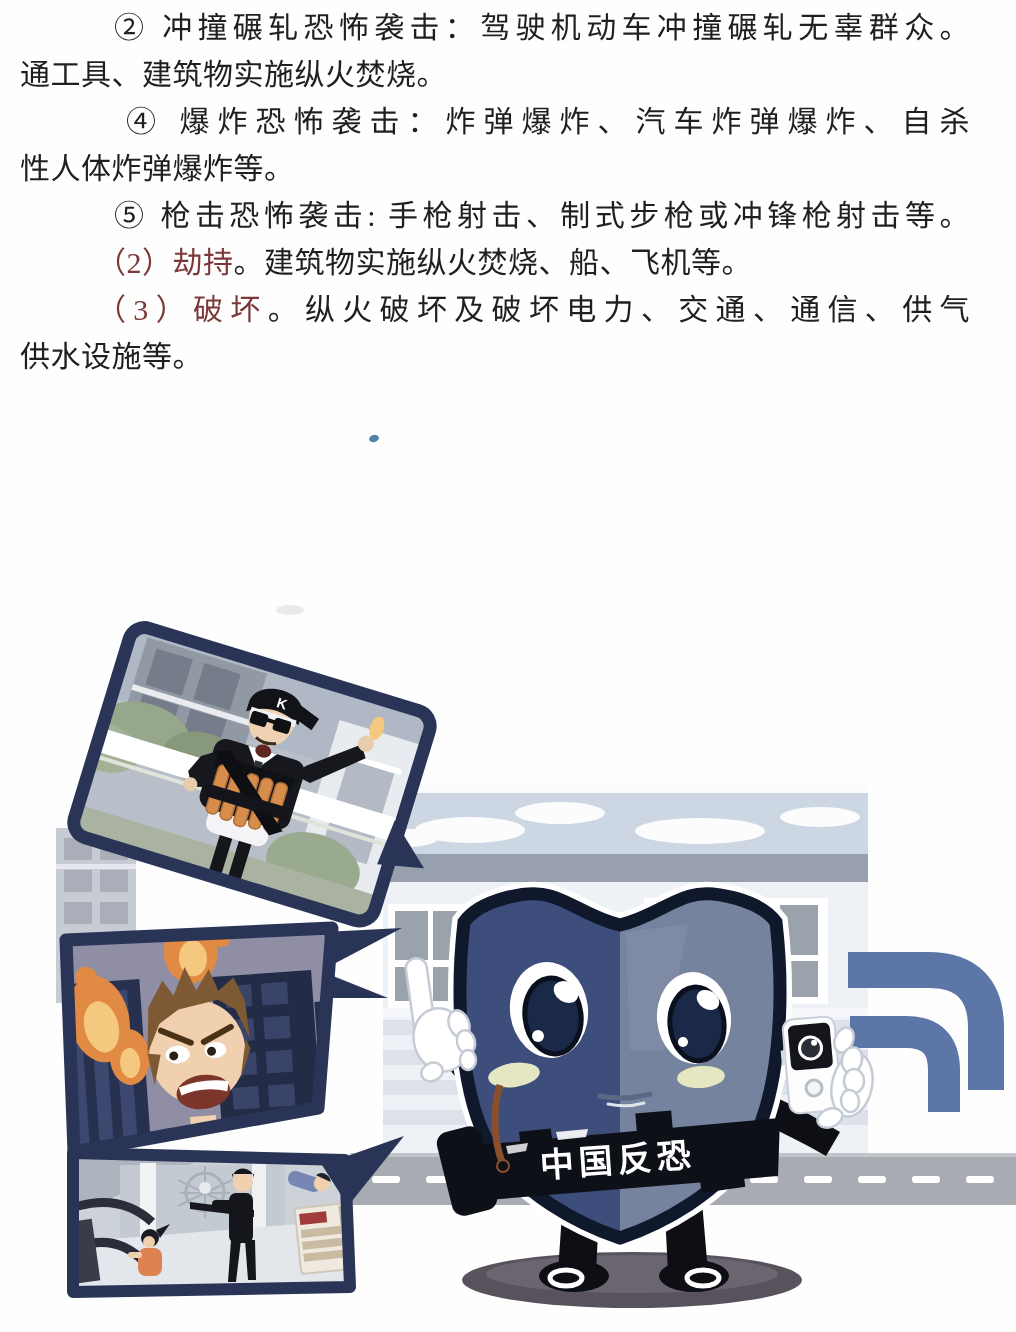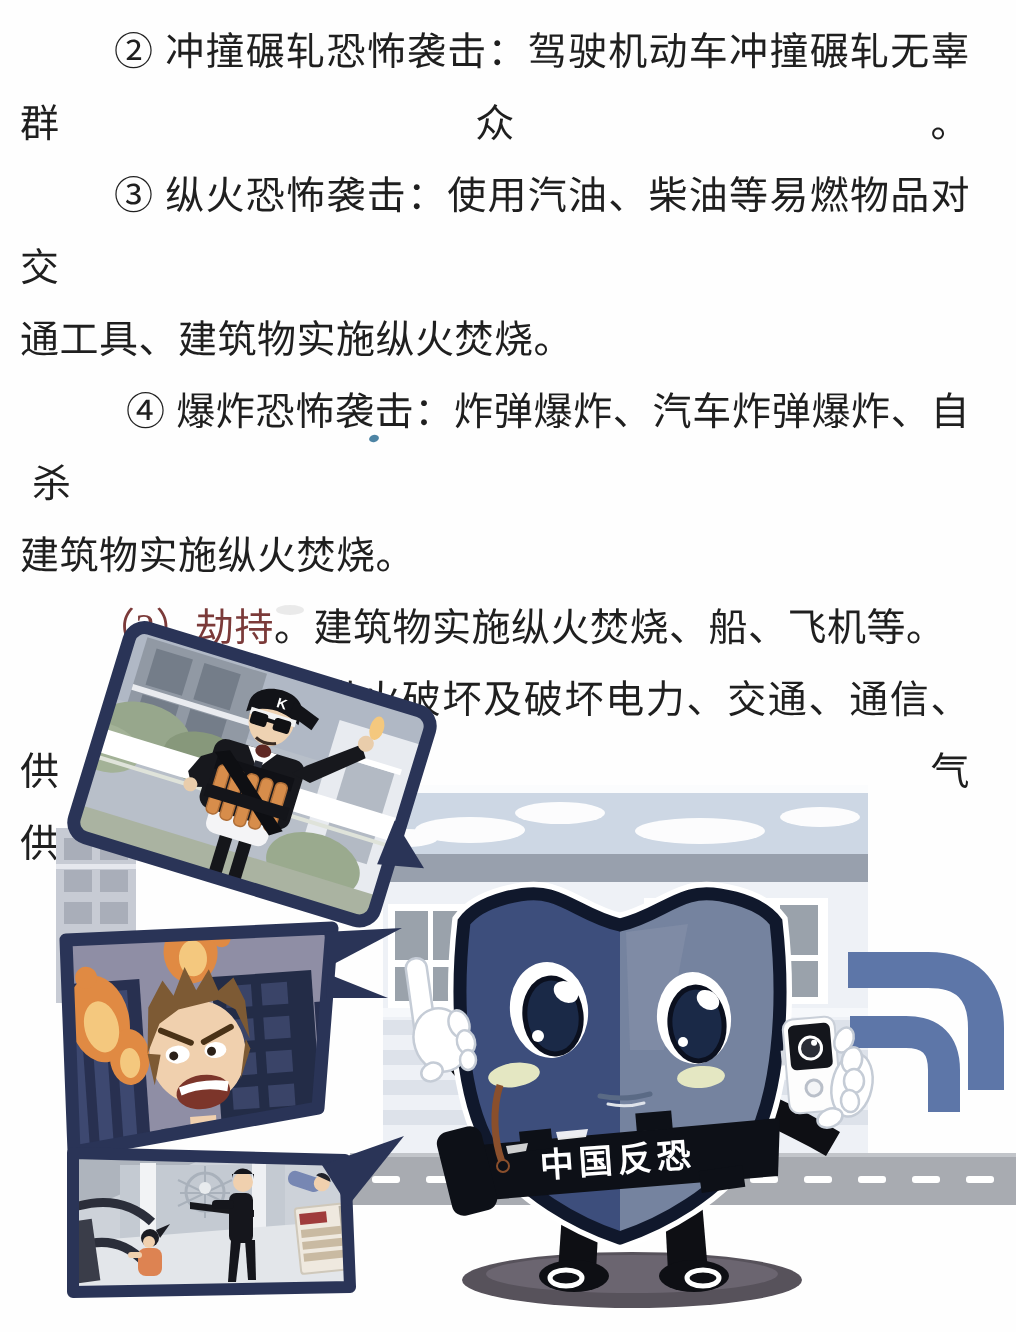--- a/index.html
+++ b/index.html
@@ -2,45 +2,45 @@
 <html lang="zh-CN"><head>
 <meta charset="utf-8">
 <style>
   html,body{margin:0;padding:0;}
   body{
     width:1016px;height:1332px;position:relative;overflow:hidden;
     background:#fefefe;
     font-family:"Liberation Serif","DejaVu Serif",serif;
   }
   #document-text{
-    position:absolute;left:20px;top:16px;width:950px;
-    font-size:39px;line-height:72px;color:#1f1f1f;
+    position:absolute;left:20px;top:4px;width:950px;
+    font-size:30px;line-height:47px;color:#1f1f1f;
     letter-spacing:0.5px;
   }
   .tline{white-space:nowrap;}
   .tline.just{
     white-space:normal;
     text-align:justify;text-align-last:justify;
     text-justify:inter-character;
   }
   #illustration{position:absolute;left:0;top:580px;width:1016px;height:752px;}
   #ink-dot{
     position:absolute;left:369px;top:435px;width:10px;height:7px;
     background:#2e6f94;border-radius:50%;transform:rotate(-15deg);opacity:.85;
   }
 </style>
 </head>
 <body>
 
 <div id="document-text">
     <div class="tline just" style="text-indent: 94px;"><span>② 冲撞碾轧恐怖袭击：驾驶机动车冲撞碾轧无辜群众。</span></div>
-    <div class="tline just" style="text-indent: 94px;"><span>③ 纵火恐怖袭击：使用汽油、柴油等易燃物品对交</span></div>
     <div class="tline" style="text-indent: 0px;"><span>通工具、建筑物实施纵火焚烧。</span></div>
     <div class="tline just" style="text-indent: 94px; margin-left: 12px;"><span>④ 爆炸恐怖袭击：炸弹爆炸、汽车炸弹爆炸、自杀</span></div>
-    <div class="tline" style="text-indent: 0px;"><span>建筑物实施纵火焚烧。</span></div>
+    <div class="tline" style="text-indent: 0px;"><span>性人体炸弹爆炸等。</span></div>
+    <div class="tline just" style="text-indent: 94px;"><span>⑤ 枪击恐怖袭击: 手枪射击、制式步枪或冲锋枪射击等。</span></div>
     <div class="tline" style="text-indent: 76px;"><span style="color: rgb(123, 58, 57);">（2）劫持</span><span>。建筑物实施纵火焚烧、船、飞机等。</span></div>
     <div class="tline just" style="text-indent: 76px;"><span style="color: rgb(123, 58, 57);">（3）破坏</span><span>。纵火破坏及破坏电力、交通、通信、供气</span></div>
     <div class="tline" style="text-indent: 0px;"><span>供水设施等。</span></div>
   </div>
 
 <div id="ink-dot"></div>
 
 <svg id="illustration" viewBox="0 0 1016 752" xmlns="http://www.w3.org/2000/svg">
   <defs>
     <clipPath id="clipA">

